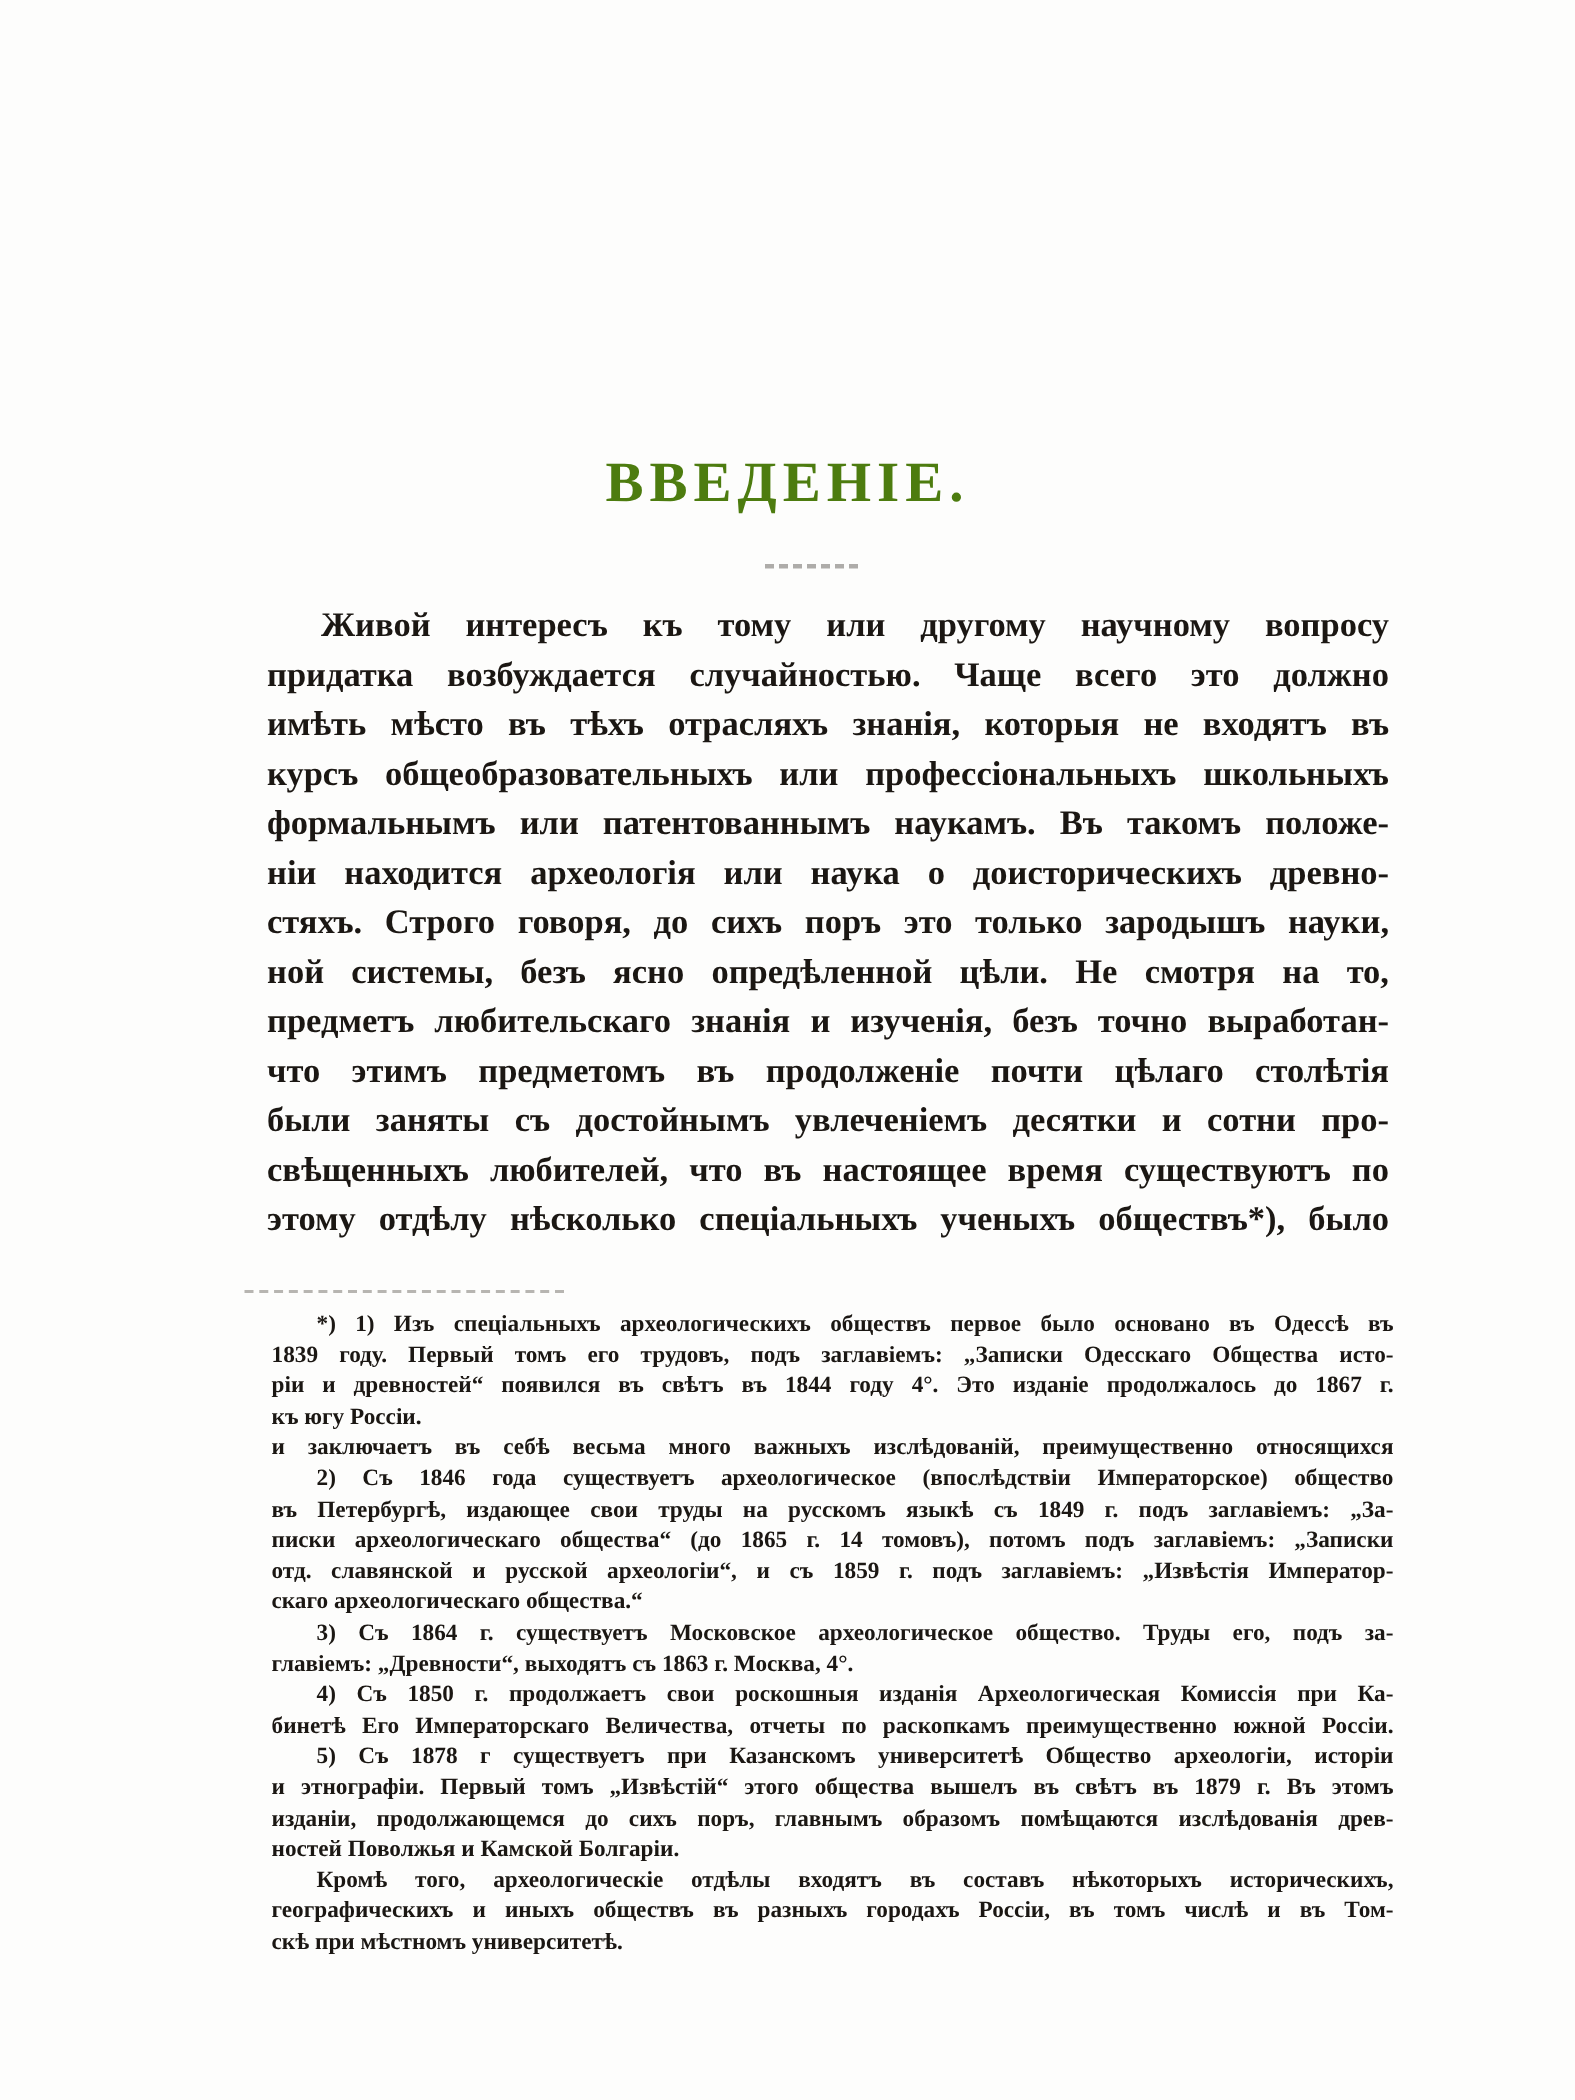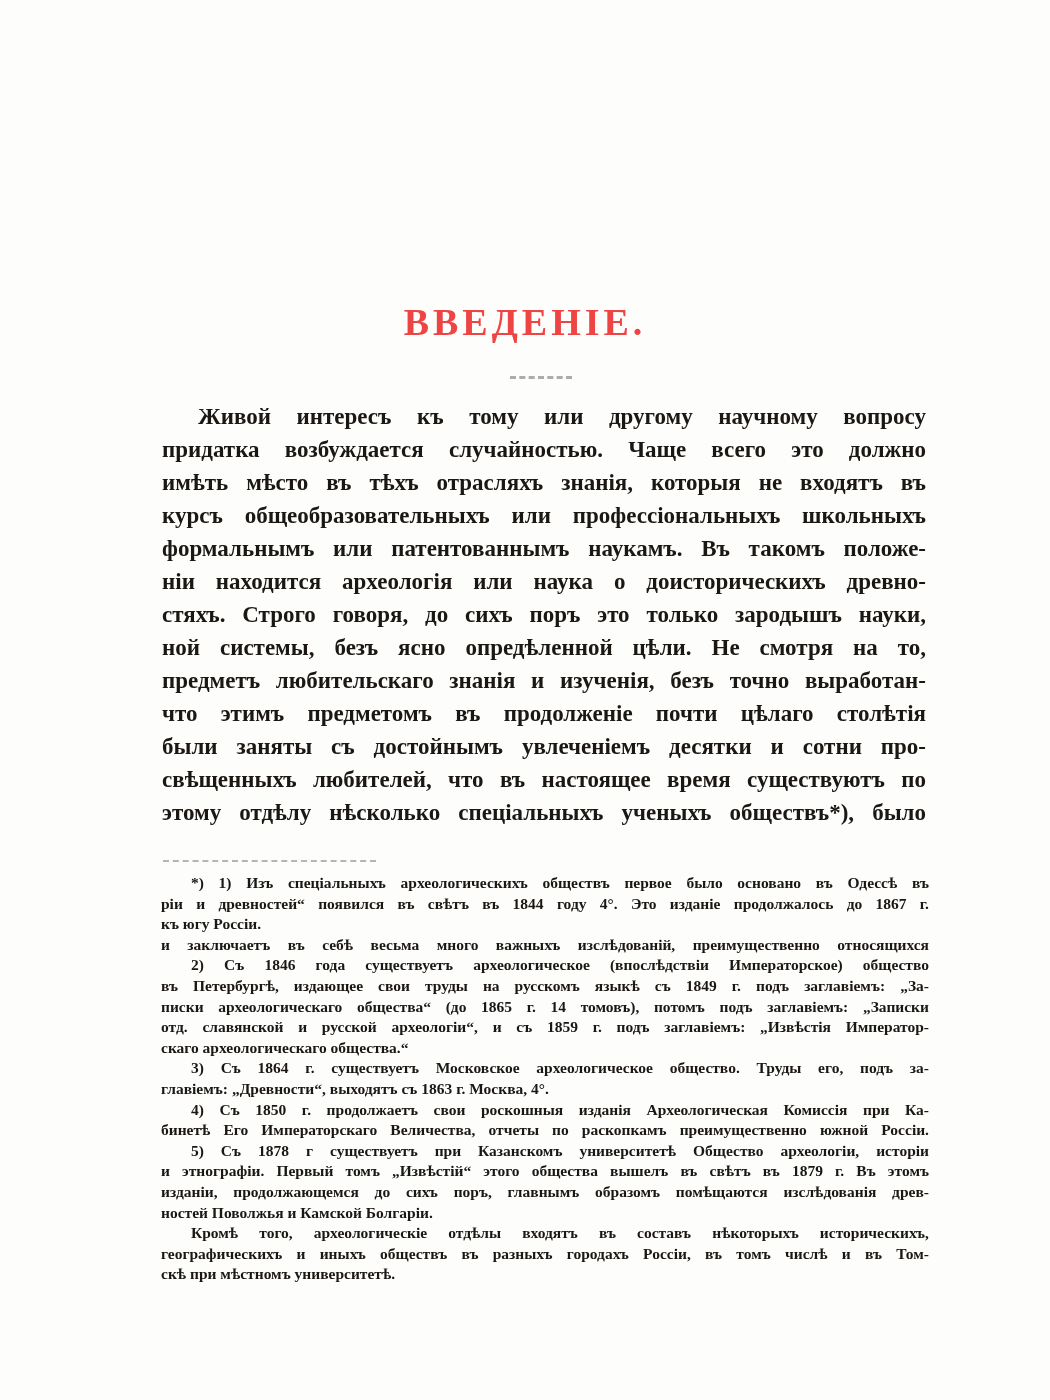--- a/index.html
+++ b/index.html
@@ -18,21 +18,21 @@
   }
   .title{
     position:absolute;
     top:300px;left:0;width:1050px;
     text-align:center;
     font-size:38px;
     font-weight:bold;
     letter-spacing:4px;
     line-height:44px;
     margin:0;
-    color:#ef4444;
+    color:#4d7c0f;
   }
   .ornament{
     position:absolute;
     top:376px;left:510px;
     width:62px;height:0;
     border-top:3px dashed #6f6b66;
     opacity:.55;
   }
   .bodytext{
     position:absolute;
@@ -42,20 +42,21 @@
     font-weight:bold;
     line-height:33px;
     color:#1b1713;
   }
   .bodytext .ln{
     text-align:justify;
     text-align-last:justify;
     white-space:normal;
     height:33px;
     overflow:visible;
+    margin-left:16px;
   }
   .ind{ text-indent:36px; }
   .end{ text-align-last:left !important; }
   .fnsep{
     position:absolute;
     top:860px;left:163px;
     width:213px;height:0;
     border-top:2px dashed #8a8680;
     opacity:.6;
   }
@@ -66,20 +67,21 @@
     font-size:15.5px;
     font-weight:bold;
     line-height:20.6px;
     color:#1b1713;
   }
   .footnotes .ln{
     text-align:justify;
     text-align-last:justify;
     height:20.6px;
     overflow:visible;
+    margin-left:20px;
   }
   .footnotes .ind{ text-indent:30px; }
 </style>
 </head>
 <body>
 
 <div class="page">
 
   <h1 class="title">ВВЕДЕНІЕ.</h1>
 
@@ -98,20 +100,21 @@
     <div class="ln">что этимъ предметомъ въ продолженіе почти цѣлаго столѣтія</div>
     <div class="ln">были заняты съ достойнымъ увлеченіемъ десятки и сотни про-</div>
     <div class="ln">свѣщенныхъ любителей, что въ настоящее время существуютъ по</div>
     <div class="ln">этому отдѣлу нѣсколько спеціальныхъ ученыхъ обществъ*), было</div>
   </div>
 
   <div class="fnsep"></div>
 
   <div class="footnotes">
     <div class="ln ind">*) 1) Изъ спеціальныхъ археологическихъ обществъ первое было основано въ Одессѣ въ</div>
+    <div class="ln">1839 году. Первый томъ его трудовъ, подъ заглавіемъ: „Записки Одесскаго Общества исто-</div>
     <div class="ln">ріи и древностей“ появился въ свѣтъ въ 1844 году 4°. Это изданіе продолжалось до 1867 г.</div>
     <div class="ln end">къ югу Россіи.</div>
     <div class="ln">и заключаетъ въ себѣ весьма много важныхъ изслѣдованій, преимущественно относящихся</div>
     <div class="ln ind">2) Съ 1846 года существуетъ археологическое (впослѣдствіи Императорское) общество</div>
     <div class="ln">въ Петербургѣ, издающее свои труды на русскомъ языкѣ съ 1849 г. подъ заглавіемъ: „За-</div>
     <div class="ln">писки археологическаго общества“ (до 1865 г. 14 томовъ), потомъ подъ заглавіемъ: „Записки</div>
     <div class="ln">отд. славянской и русской археологіи“, и съ 1859 г. подъ заглавіемъ: „Извѣстія Император-</div>
     <div class="ln end">скаго археологическаго общества.“</div>
     <div class="ln ind">3) Съ 1864 г. существуетъ Московское археологическое общество. Труды его, подъ за-</div>
     <div class="ln end">главіемъ: „Древности“, выходятъ съ 1863 г. Москва, 4°.</div>

